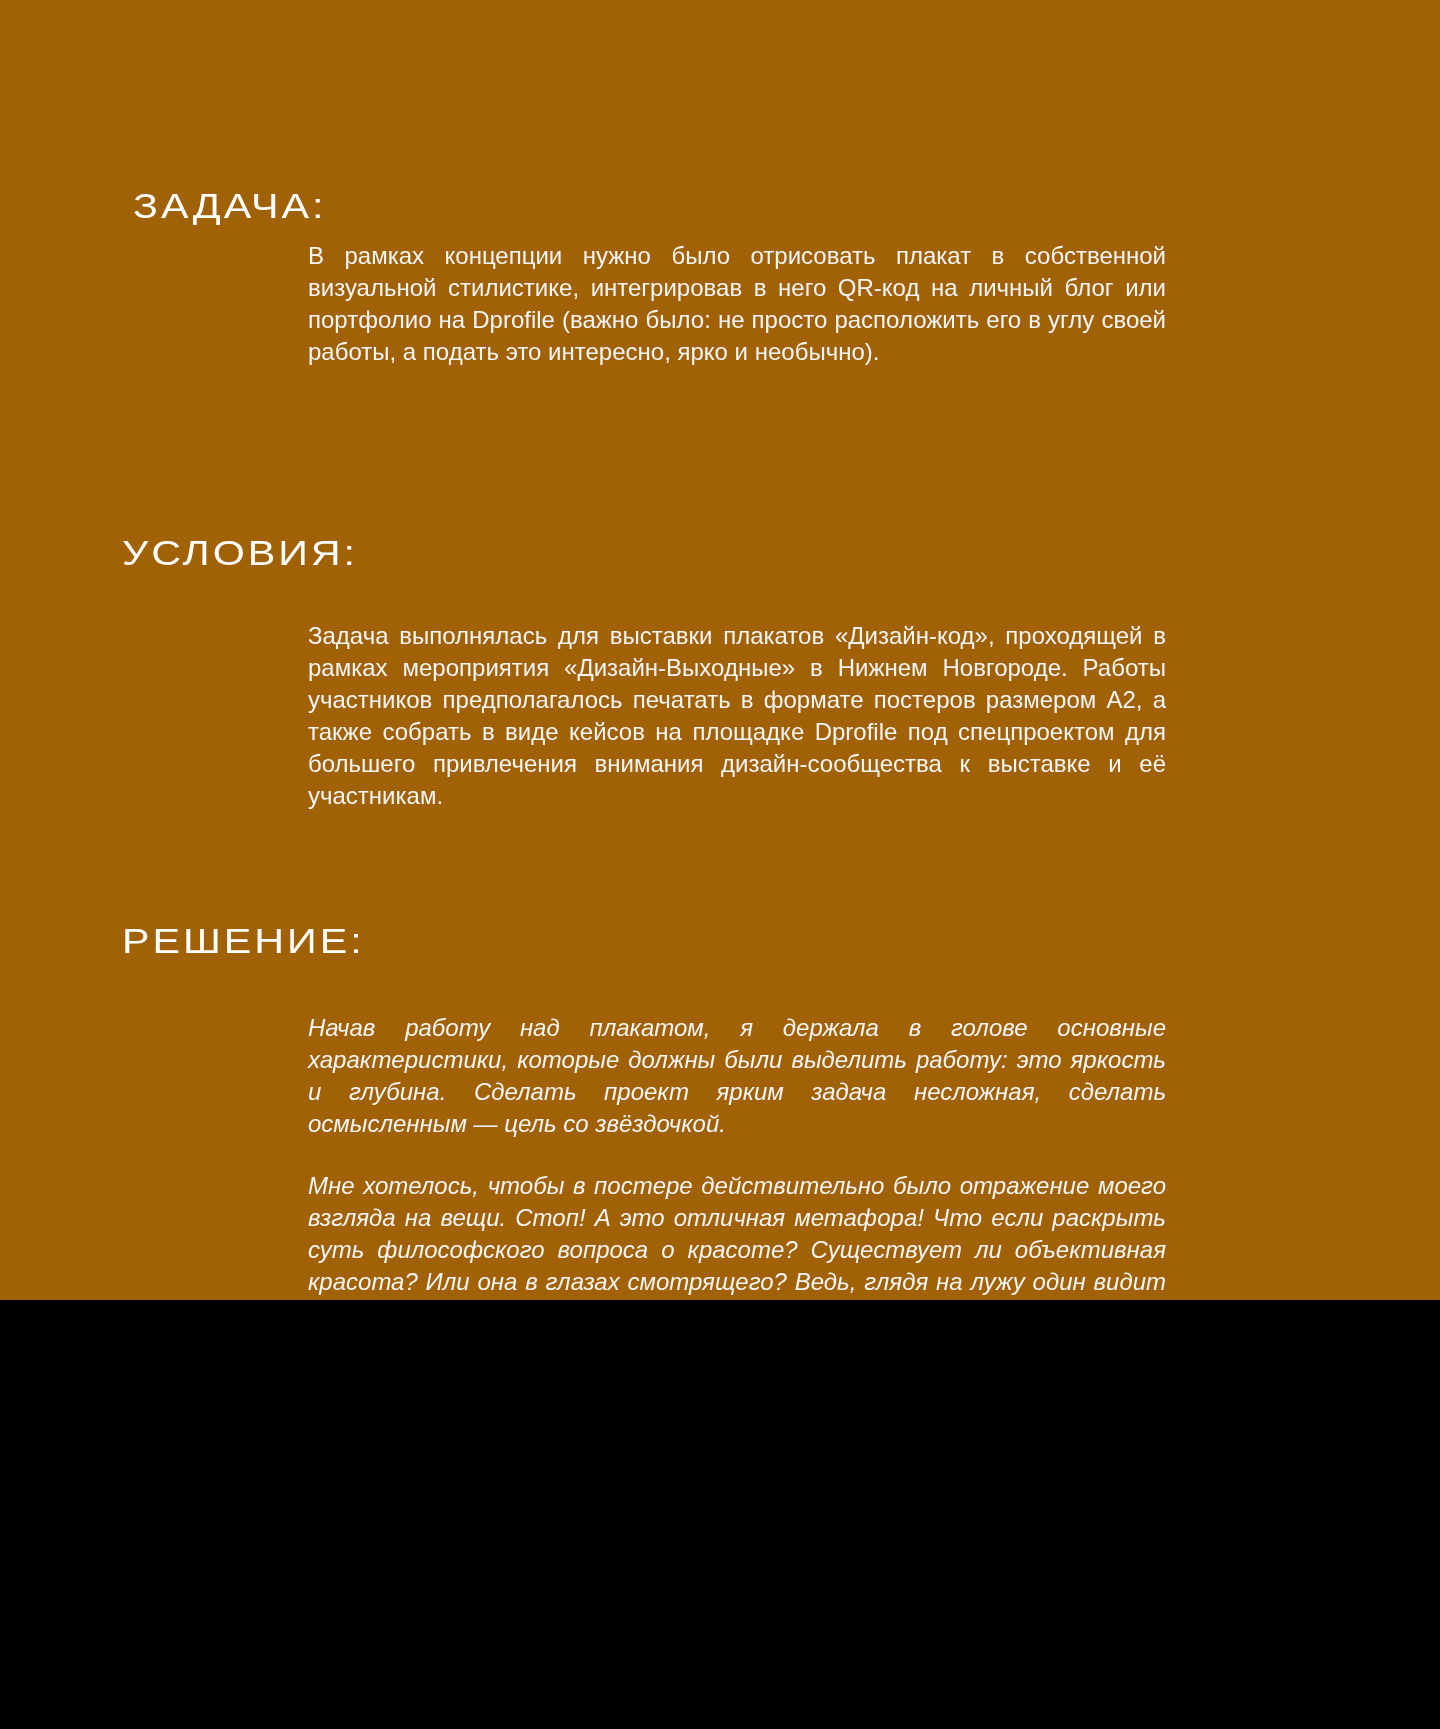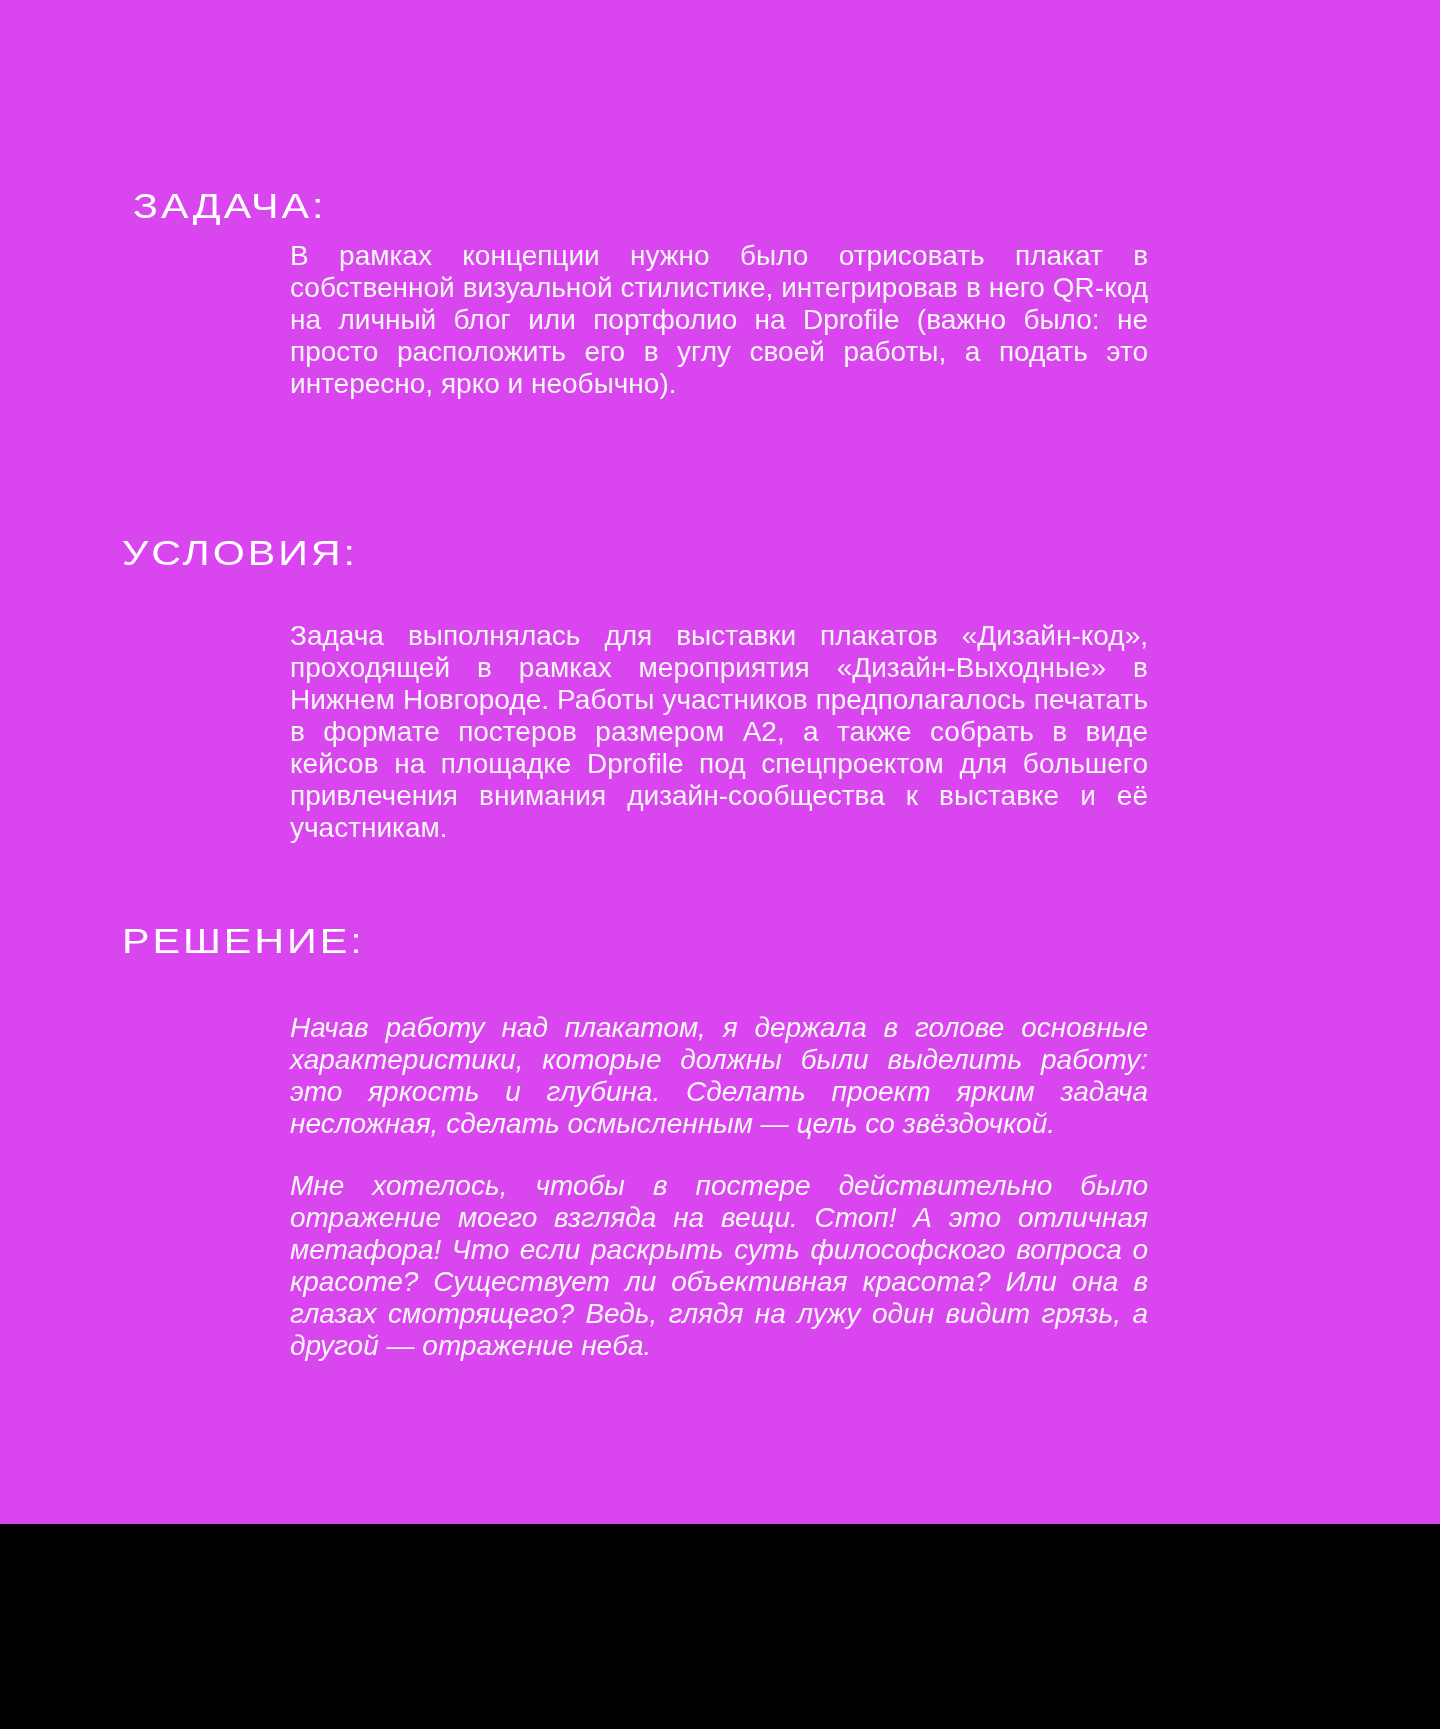--- a/index.html
+++ b/index.html
@@ -3,22 +3,22 @@
 <meta charset="utf-8">
 <style>
   html, body {
     margin: 0;
     padding: 0;
     background: #000000;
   }
   .page {
     position: relative;
     width: 1440px;
-    height: 1524px;
-    background: #d946ef;
+    height: 1300px;
+    background: #a16207;
     overflow: hidden;
     font-family: "Liberation Sans", sans-serif;
   }
   .heading {
     position: absolute;
     margin: 0;
     color: #ffffff;
     font-weight: 400;
     font-size: 35px;
     letter-spacing: 2.5px;
@@ -26,24 +26,24 @@
     transform: scaleX(1.18);
     transform-origin: left top;
     font-family: "Liberation Sans", sans-serif;
   }
   .h-task { left: 133px; top: 186px; }
   .h-cond { left: 122px; top: 533px; }
   .h-sol  { left: 122px; top: 921px; }
 
   .body-block {
     position: absolute;
-    left: 290px;
+    left: 308px;
     width: 858px;
     color: #f5f5f5;
-    font-size: 28px;
+    font-size: 24px;
     line-height: 32px;
     text-align: justify;
     font-family: "Liberation Sans", sans-serif;
   }
   .body-block p { margin: 0; }
   .t1 { top: 240px; }
   .t2 { top: 620px; }
   .t3 { top: 1012px; font-style: italic; }
   .t3 p + p { margin-top: 30px; }
 </style>

